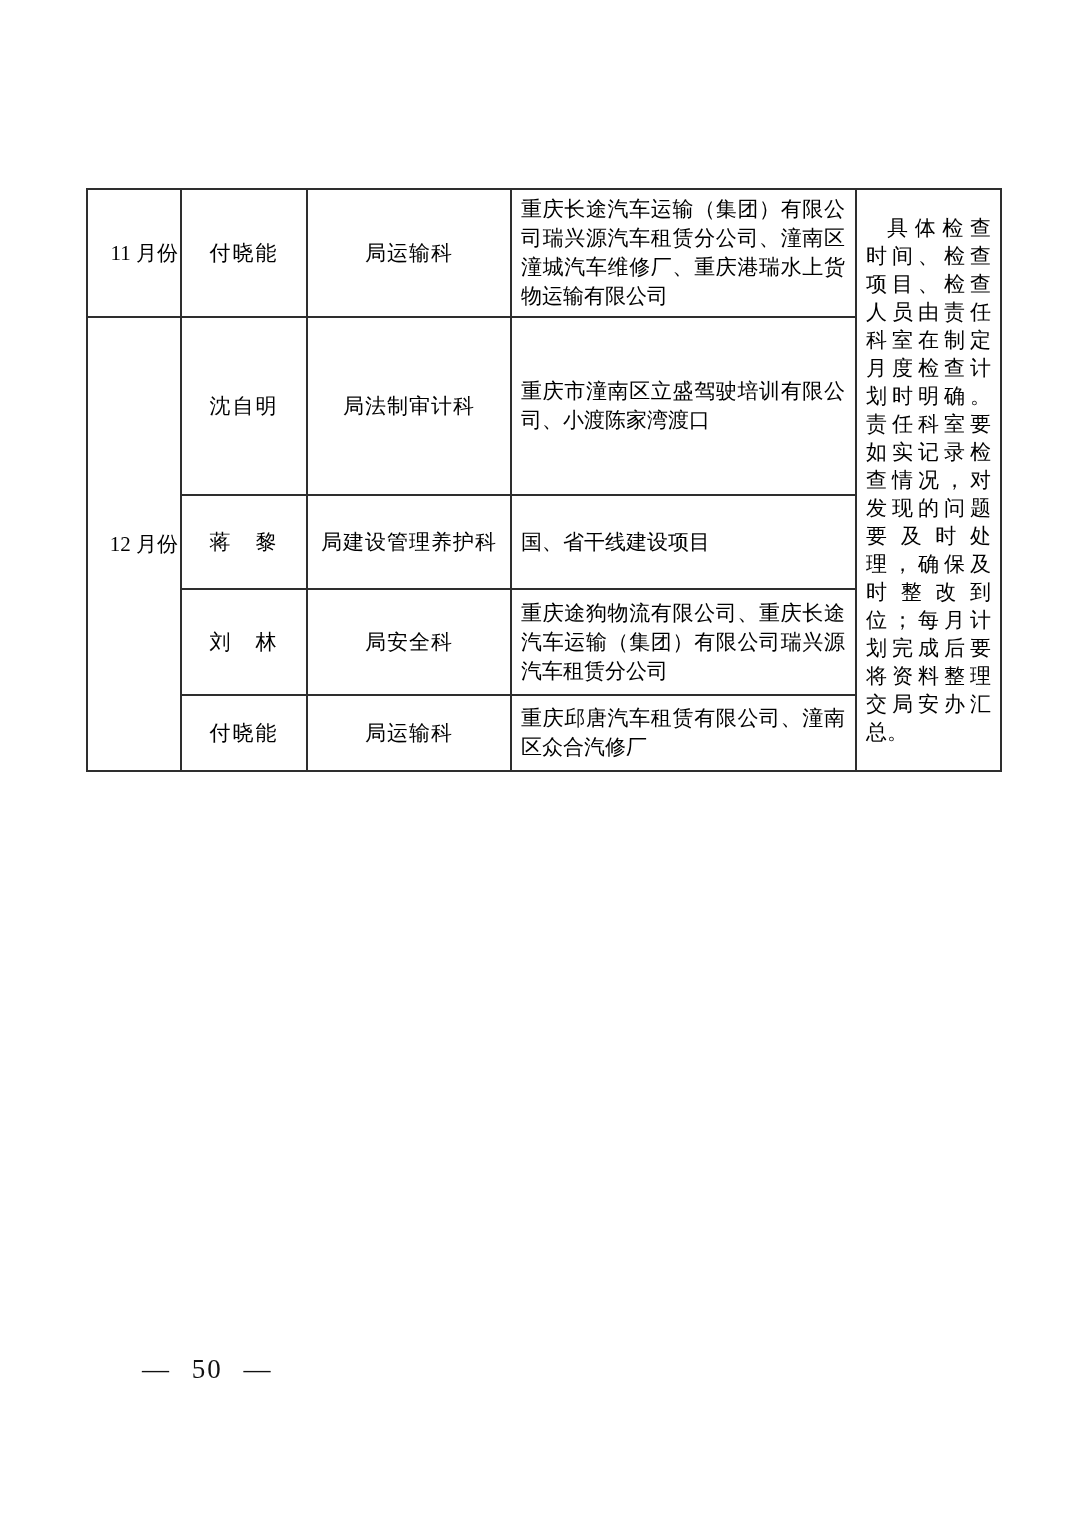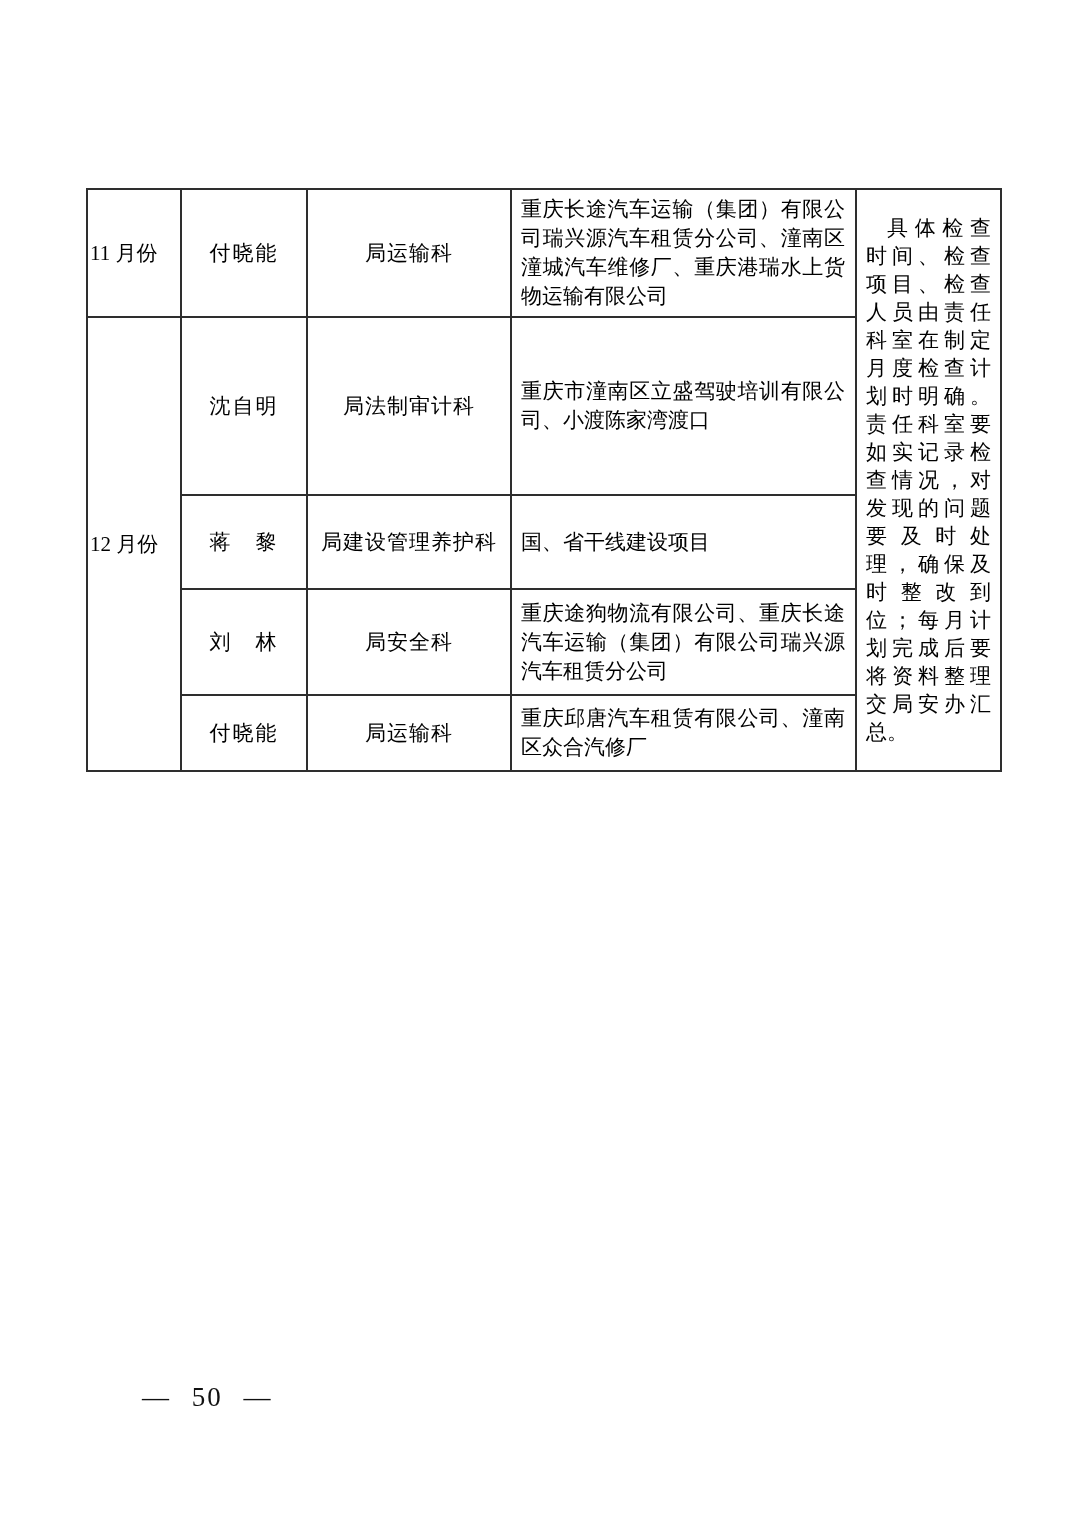--- a/index.html
+++ b/index.html
@@ -30,21 +30,21 @@
     font-size: 21px;
     color: #000000;
     overflow: hidden;
   }
   tr.r0 { height: 119px; }
   tr.r1 { height: 81px; }
   tr.r2 { height: 94px; }
   tr.r3 { height: 106px; }
   tr.r4 { height: 76px; }
   td.c-month {
-    text-align: left;
+    text-align: right;
     vertical-align: middle;
     padding: 0 2px;
     white-space: nowrap;
   }
   td.c-name {
     text-align: center;
     vertical-align: middle;
     letter-spacing: 2px;
     padding: 15px 2px;
   }
@@ -68,21 +68,21 @@
     vertical-align: middle;
     padding: 24px 9px;
     line-height: 28px;
     font-size: 20px;
     text-indent: 1em;
     word-break: break-all;
   }
   .page-number {
     position: absolute;
     left: 142px;
-    top: 1382px;
+    top: 1354px;
     font-size: 27px;
     letter-spacing: 2px;
     word-spacing: 12px;
     color: #111111;
     white-space: nowrap;
   }
 </style>
 </head>
 <body>
 

